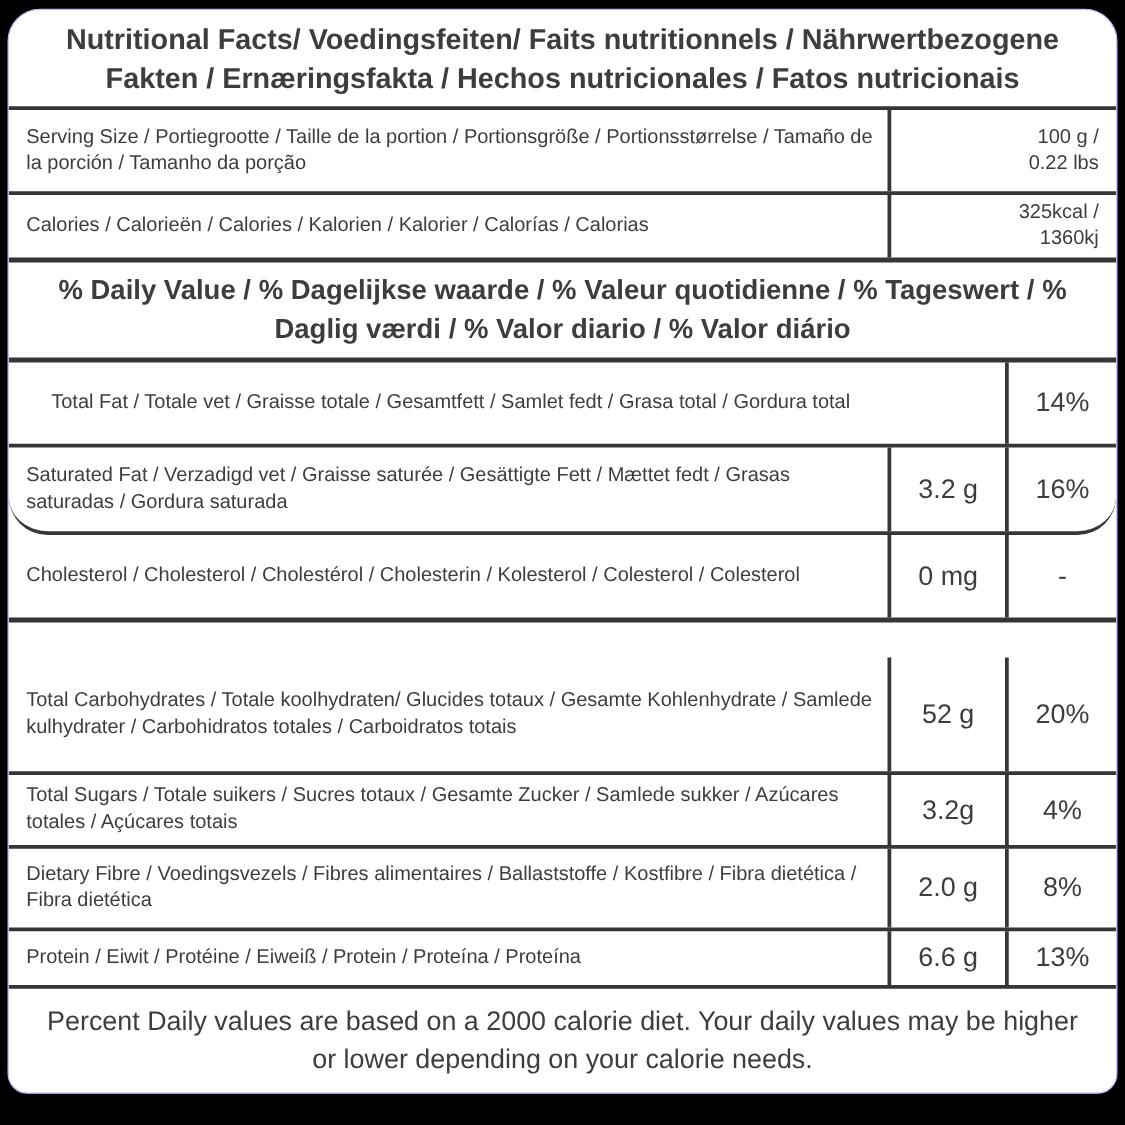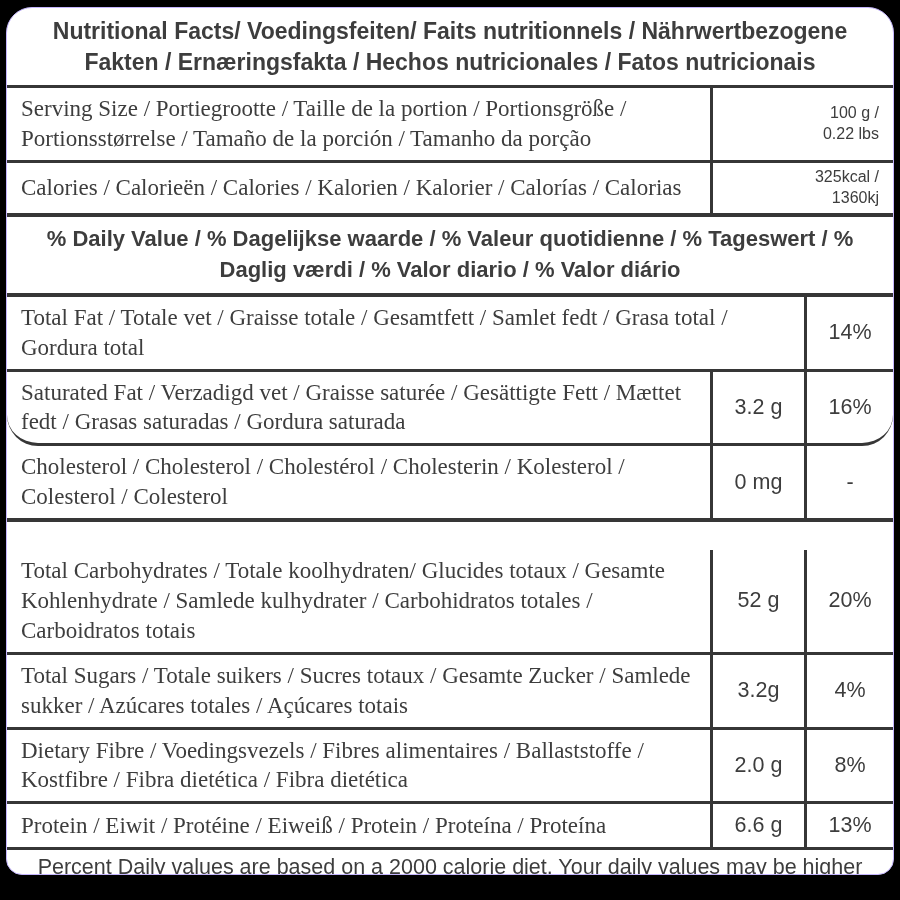--- a/index.html
+++ b/index.html
@@ -48,23 +48,22 @@
     font-weight: bold;
     font-size: 22px;
     line-height: 1.4;
     padding: 6px 30px;
   }
   .name-cell {
     flex: 1 1 auto;
     display: flex;
     align-items: center;
     padding: 6px 8px 6px 14px;
-    font-size: 23px;
+    font-size: 16px;
     line-height: 1.3;
-    font-family: Liberation Serif, serif;
   }
   .value-cell {
     flex: 0 0 183px;
     border-left: 3px solid #363636;
     display: flex;
     align-items: center;
     justify-content: flex-end;
     text-align: right;
     padding: 4px 14px 4px 4px;
     font-size: 16px;
@@ -96,21 +95,21 @@
     min-height: 64px;
     align-items: center;
     justify-content: center;
     text-align: center;
     font-size: 21.5px;
     line-height: 1.35;
     padding: 6px 30px;
   }
   .r-serving  { min-height: 68px; }
   .r-calories { min-height: 54px; }
-  .r-fat      { min-height: 68px; }
+  .r-fat      { min-height: 68px; padding-left: 20px; }
   .r-satfat   { min-height: 70px; border-radius: 31px; }
   .r-chol     { min-height: 70px; }
   .r-carbs    { min-height: 94px; margin-top: 28px; }
   .r-sugars   { min-height: 59px; }
   .r-fibre    { min-height: 66px; }
   .r-protein  { min-height: 46px; }
   .r-salt     { min-height: 47px; }
 </style>
 </head>
 <body>

